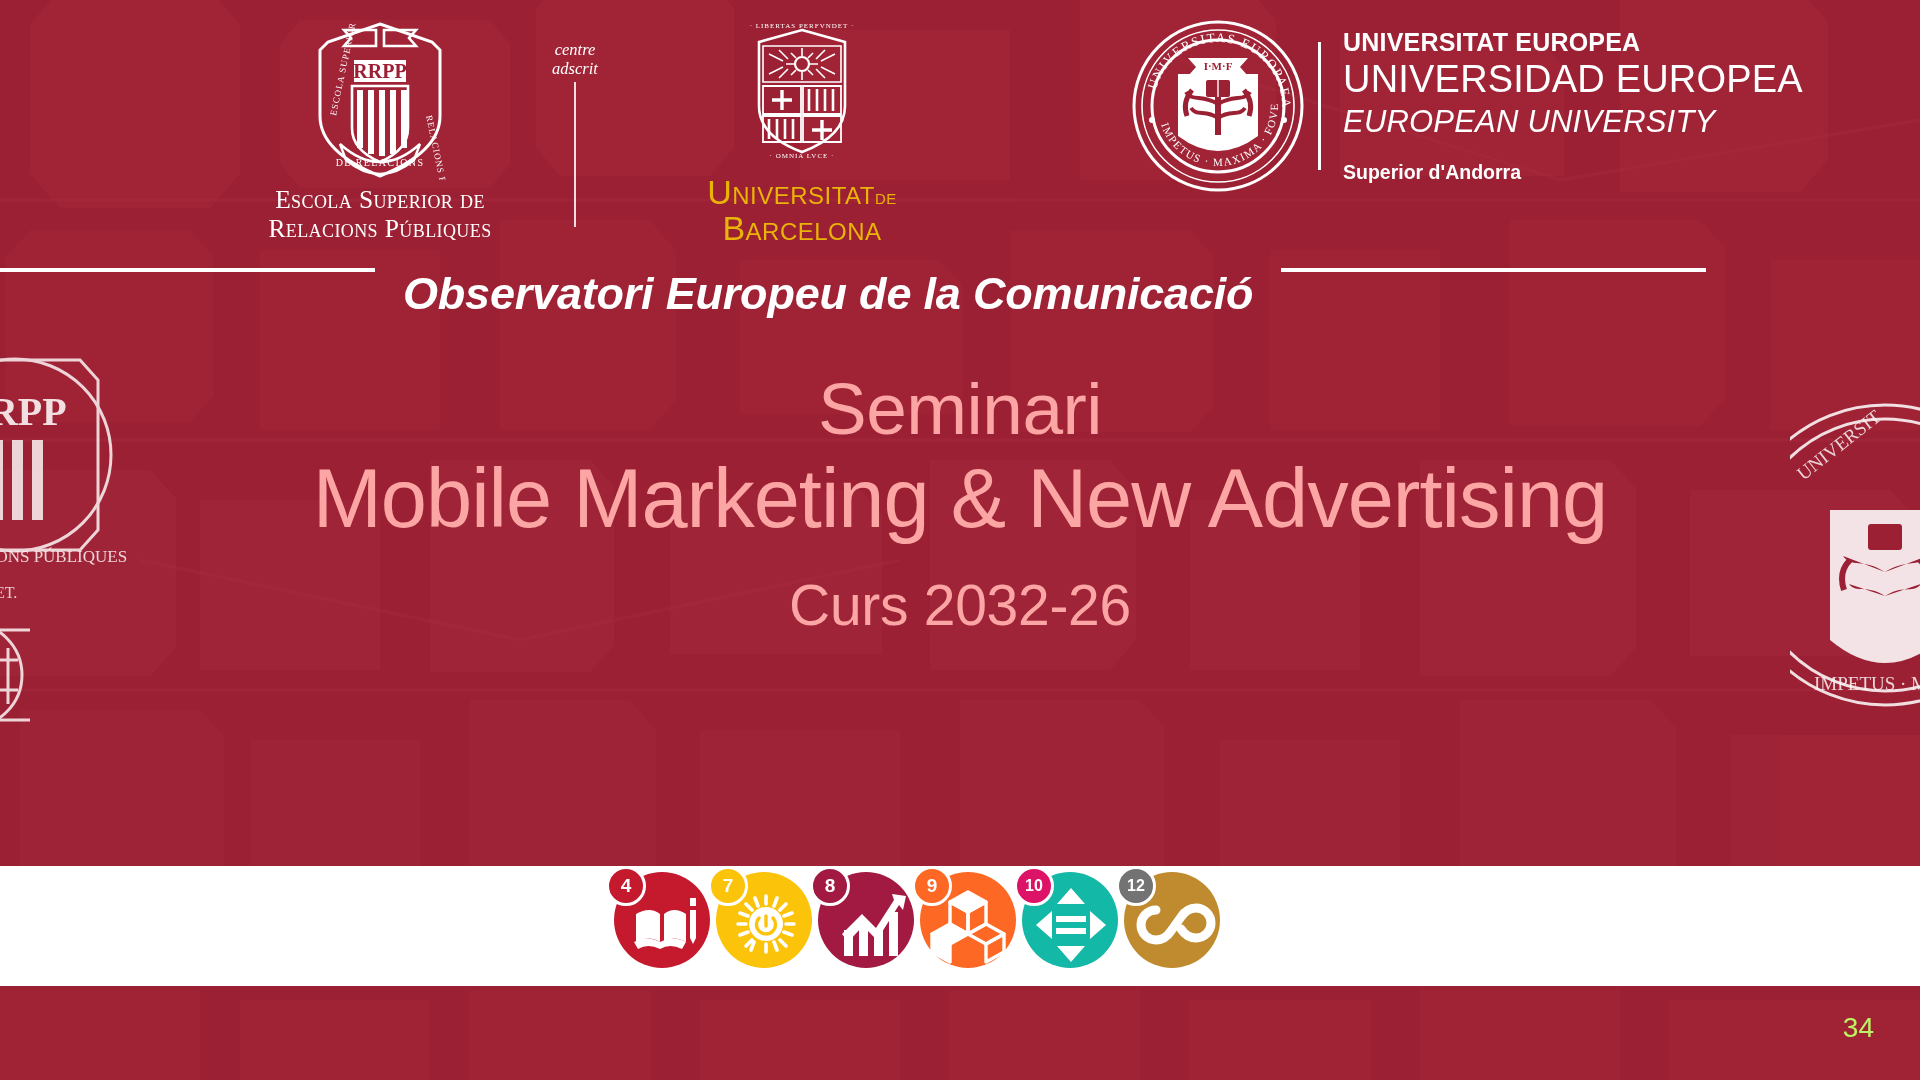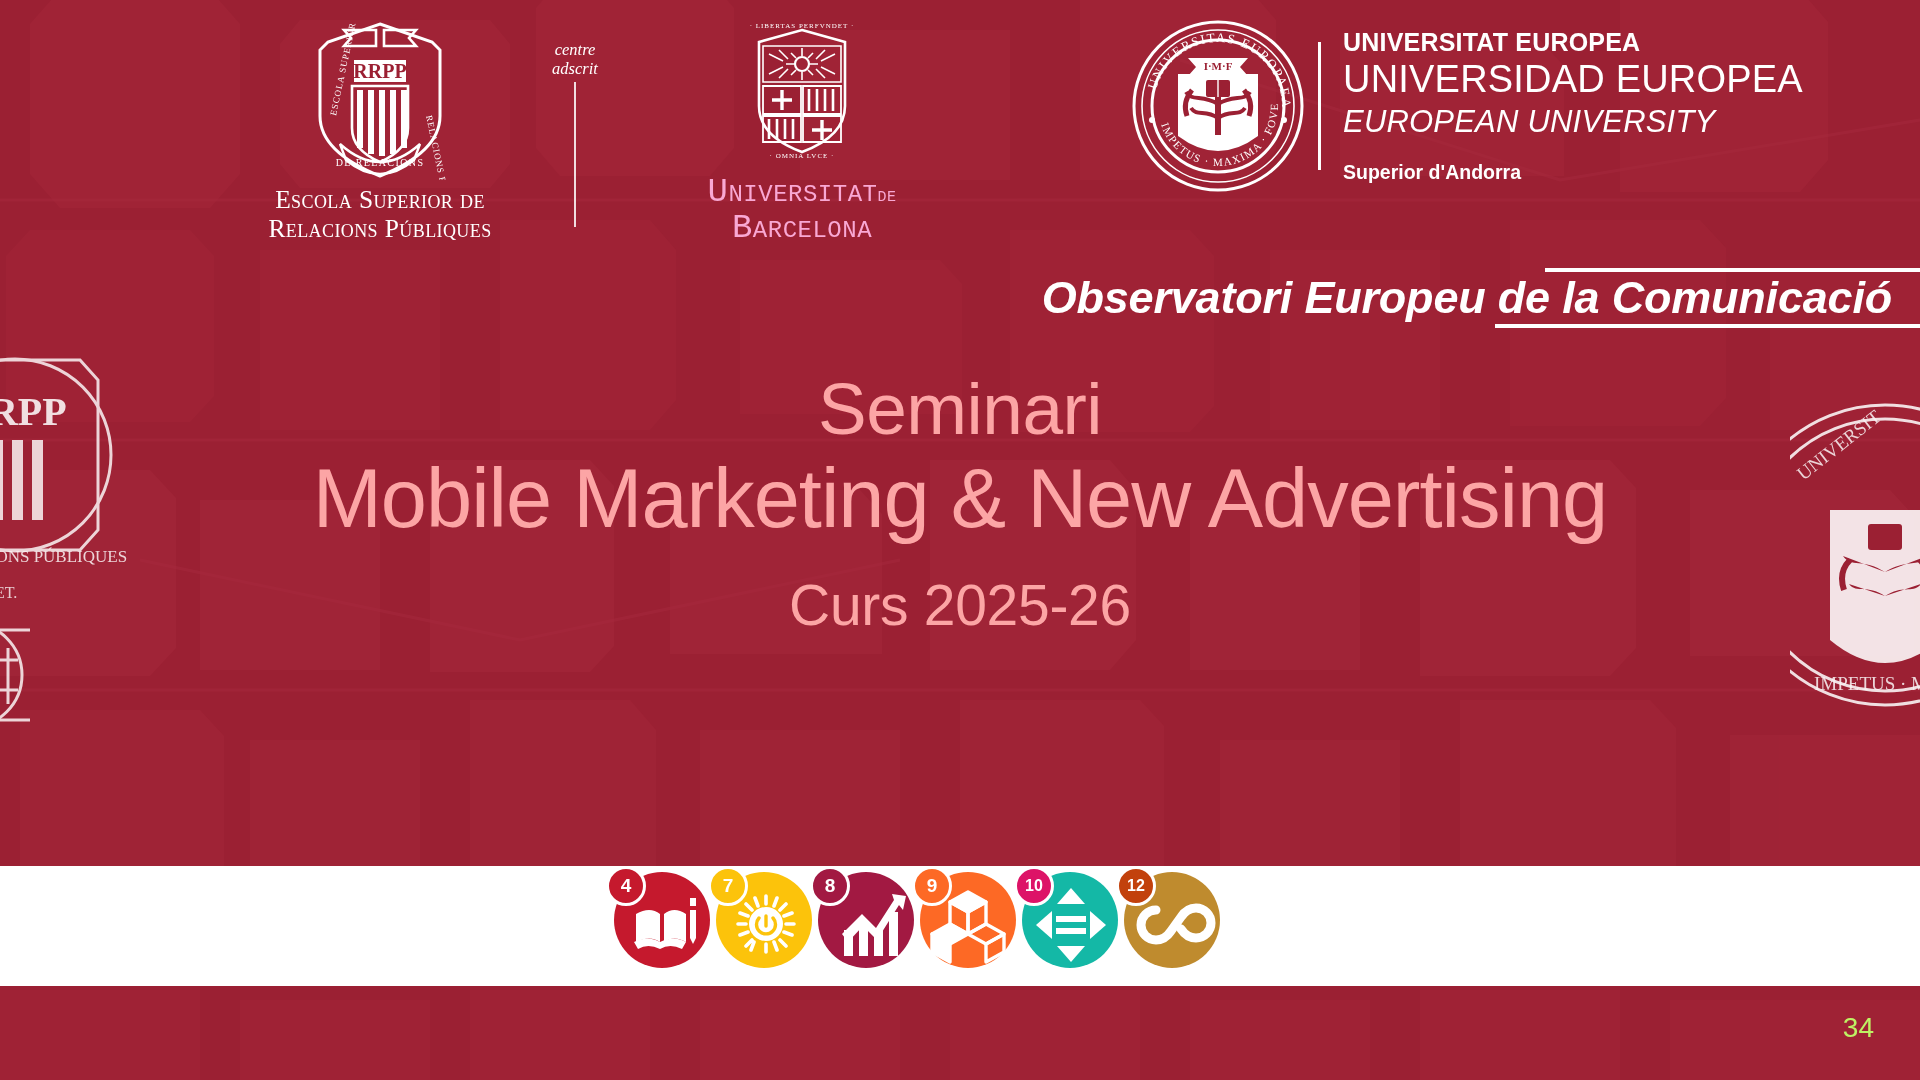--- a/index.html
+++ b/index.html
@@ -38,38 +38,38 @@
     position:absolute;left:12px;top:20px;width:86px;
     color:#fff;text-align:center;
     font-family:"Liberation Serif", serif;
     font-style:italic;font-size:16.5px;line-height:1.16;
   }
   .vrule{position:absolute;left:54px;top:62px;width:2px;height:145px;background:rgba(255,255,255,.85);}
 
   .ub{width:300px;display:flex;flex-direction:column;align-items:center;margin-left:-28px;}
   .ub-mark{width:106px;height:140px;}
   .ub-name{
-    margin-top:14px;color:#f9a8d4;text-align:center;
-    font-family:Liberation Mono, monospace;
+    margin-top:14px;color:#eab308;text-align:center;
+    font-family:Liberation Sans, sans-serif;
     font-size:34px;letter-spacing:.5px;line-height:1.06;
     font-variant:small-caps;white-space:nowrap;
   }
   .ub-name .sm{font-size:22px;}
 
   .ue{display:flex;align-items:center;margin-left:180px;}
   .ue-seal{width:172px;height:172px;flex:none;}
   .ue-rule{width:3px;height:128px;background:#fff;margin:0 22px 0 14px;}
   .ue-text{color:#fff;line-height:1.2;}
   .ue-l1{font-size:25px;font-weight:bold;letter-spacing:.2px;}
   .ue-l2{font-size:38px;font-weight:normal;letter-spacing:.2px;}
   .ue-l3{font-size:31px;font-style:italic;letter-spacing:.2px;}
   .ue-l4{font-size:19.5px;font-weight:bold;margin-top:21px;}
 
   
-  .band{position:absolute;left:0;top:268px;width:1920px;height:46px;display:flex;align-items:flex-end;flex-direction:column;}
+  .band{position:absolute;left:0;top:268px;width:1920px;height:46px;display:flex;align-items:flex-start;}
   .band-rule{height:4px;background:#fff;flex:none;}
   .band-rule.left{width:375px;}
   .band-rule.right{width:425px;}
   .band-title{
     color:#fff;font-size:45px;font-weight:bold;font-style:italic;
     white-space:nowrap;padding:0 28px;letter-spacing:-.2px;
   }
 
   
   .titles{position:absolute;left:0;top:370px;width:1920px;text-align:center;color:#fca5a5;}
@@ -328,21 +328,21 @@
 
   <div class="band">
     <div class="band-rule left"></div>
     <div class="band-title">Observatori Europeu de la Comunicació</div>
     <div class="band-rule right"></div>
   </div>
 
   <div class="titles">
     <div class="t-pre">Seminari</div>
     <div class="t-main">Mobile Marketing &amp; New Advertising</div>
-    <div class="t-sub">Curs 2025-26</div>
+    <div class="t-sub">Curs 2032-26</div>
   </div>
 
   <div class="white-strip"></div>
 
   <div class="sdg-row">
 
     <div class="sdg" style="background:#C5192D">
       <div class="glyph">
         <svg viewBox="0 0 96 96">
           <g fill="#fff">
@@ -430,20 +430,20 @@
     </div>
 
     <div class="sdg" style="background:#BF8B2E">
       <div class="glyph">
         <svg viewBox="0 0 96 96">
           <g fill="none" stroke="#fff" stroke-width="9" stroke-linecap="round">
             <path d="M32 38 a15 15 0 1 0 0 30 q9 0 15 -9 l10 -14 q6 -9 15 -9 a15 15 0 1 1 0 30 q-9 0 -15 -9"></path>
           </g>
         </svg>
       </div>
-      <div class="num small" style="background:#c2410c">12</div>
+      <div class="num small" style="background:#737373">12</div>
     </div>
 
   </div>
 
   <div class="pagenum">34</div>
 
 </div>
 
 </body></html>

